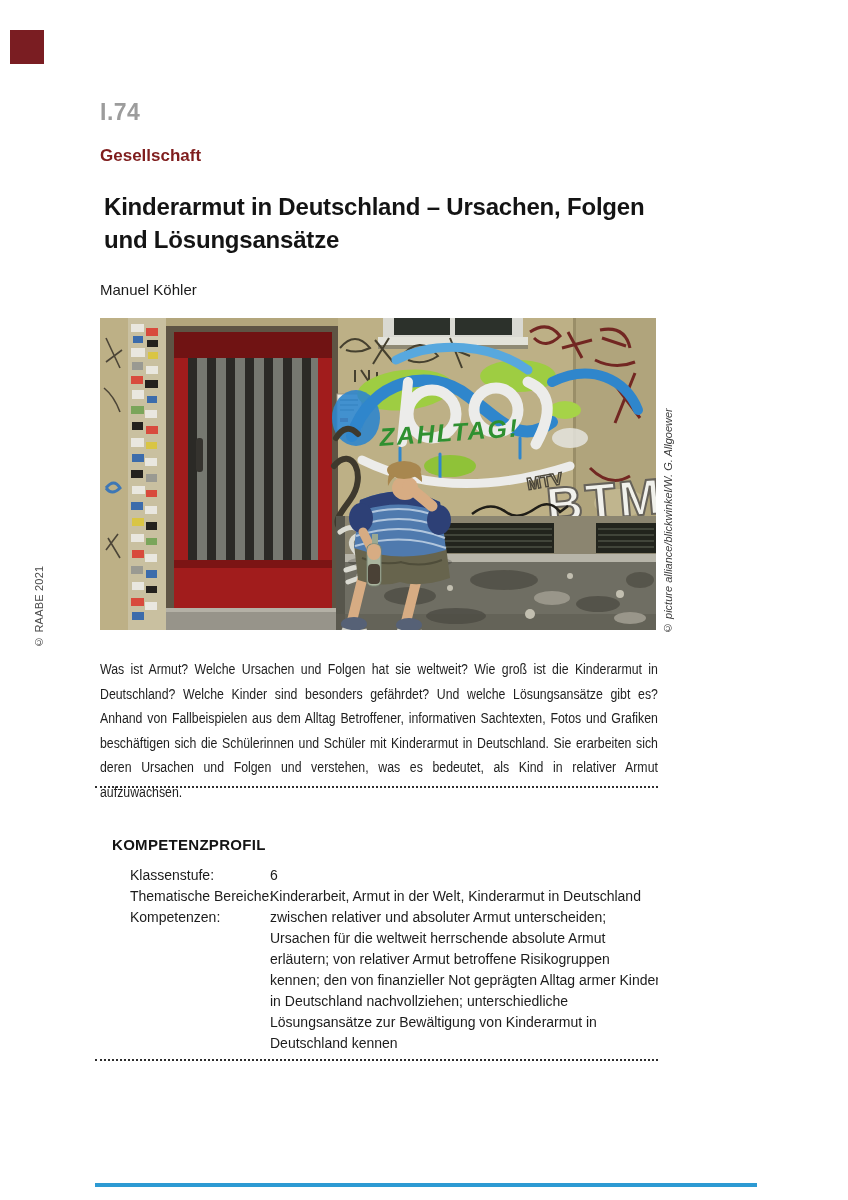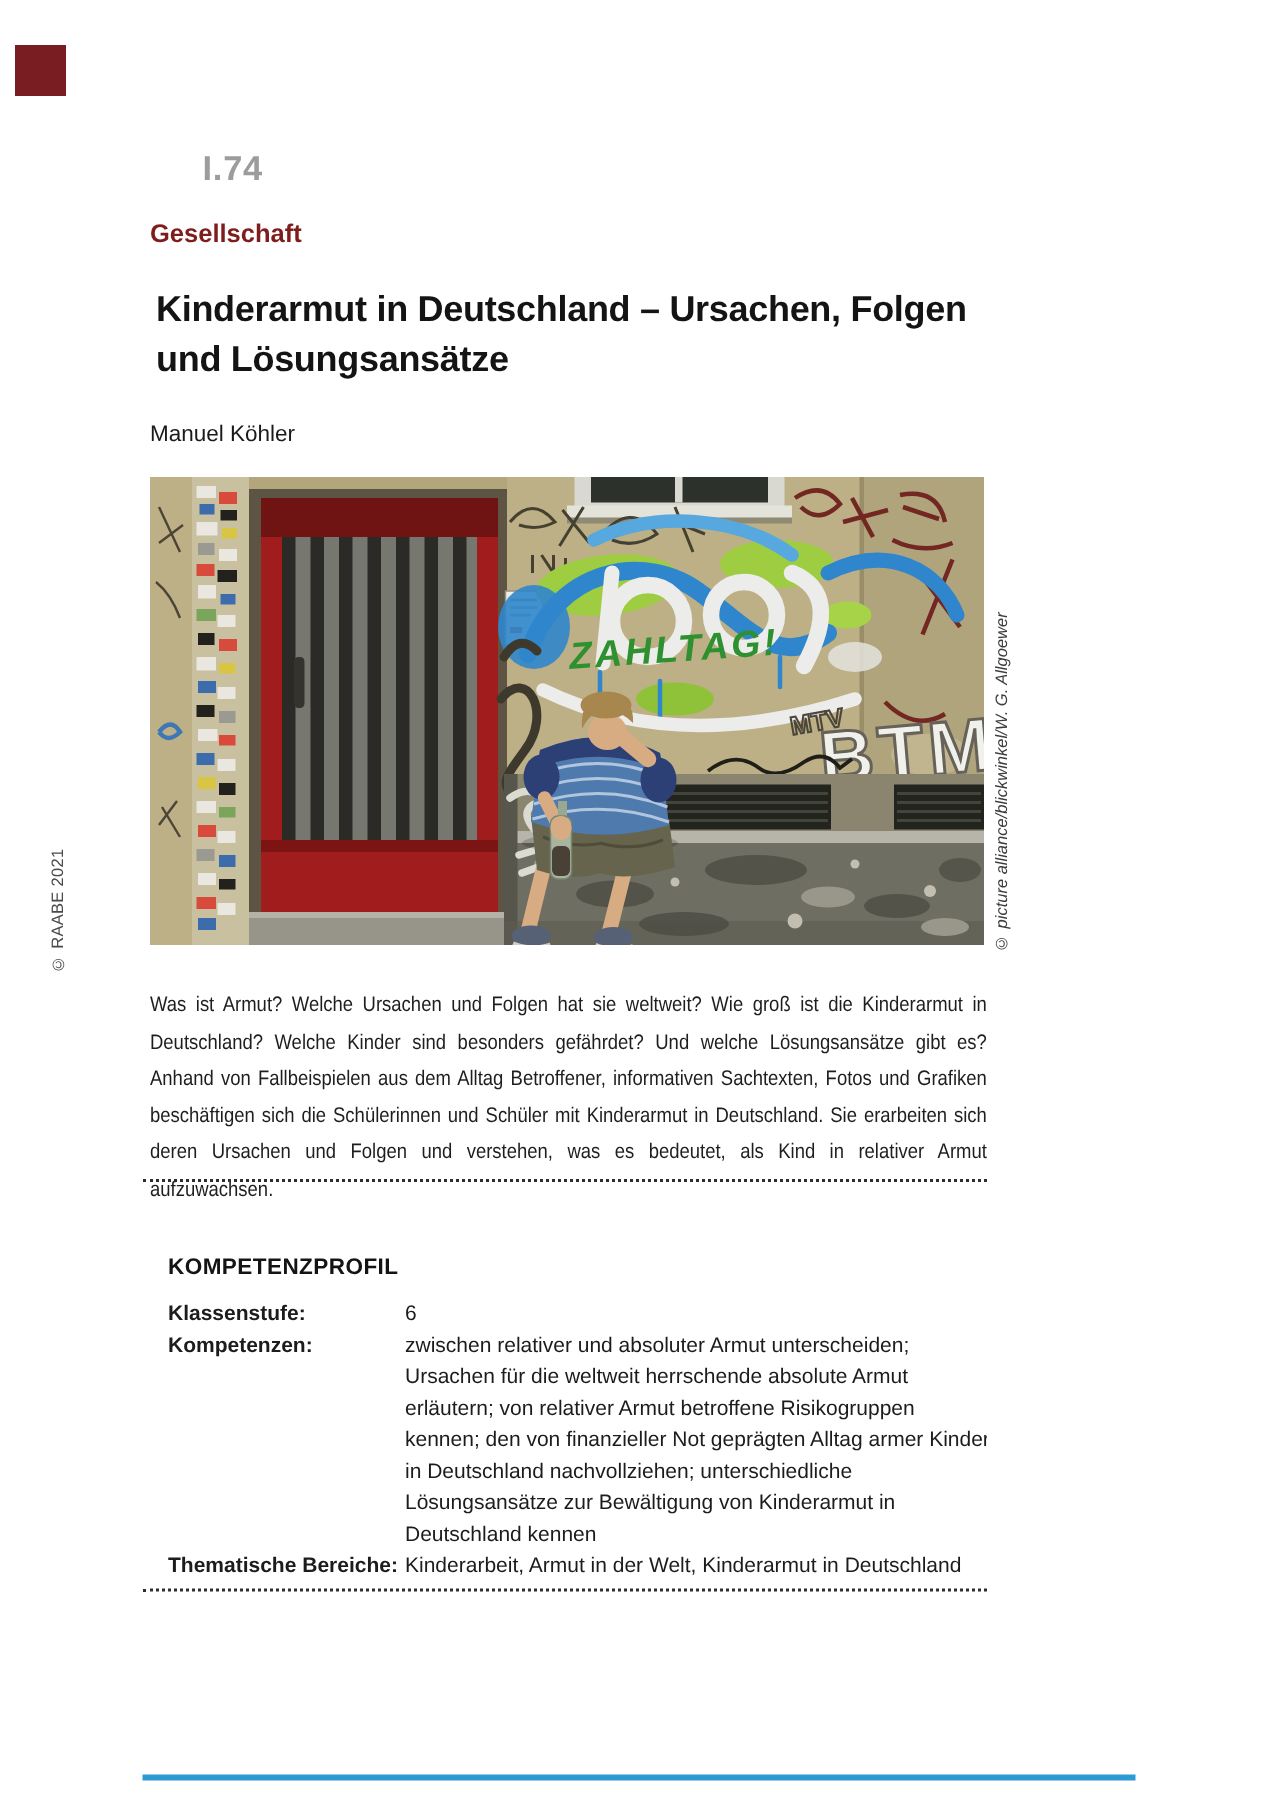--- a/index.html
+++ b/index.html
@@ -3,40 +3,40 @@
 <meta charset="utf-8">
 <style>
   html,body{margin:0;padding:0;}
   body{
     width:848px;height:1200px;position:relative;background:#ffffff;
     font-family:"Liberation Sans",sans-serif;color:#1c1c1c;overflow:hidden;
   }
   .corner-mark{position:absolute;left:10px;top:30px;width:34px;height:34px;background:#7a1d22;}
   .vtext{writing-mode:vertical-rl;transform:rotate(180deg);white-space:nowrap;}
   .raabe-copyright{position:absolute;left:33px;top:548px;height:100px;font-size:11px;color:#4a4a4a;letter-spacing:.2px;}
-  .unit-code{position:absolute;left:100px;top:99px;font-size:23px;font-weight:bold;color:#9c9c9c;letter-spacing:.5px;margin-left:35px;}
+  .unit-code{position:absolute;left:100px;top:99px;font-size:23px;font-weight:bold;color:#9c9c9c;letter-spacing:.5px;}
   .section-label{position:absolute;left:100px;top:146px;font-size:17px;font-weight:700;color:#7f1d1d;}
   .page-title{position:absolute;left:100px;top:186px;width:545px;font-size:24px;line-height:33px;font-weight:700;color:#141414;letter-spacing:-.2px;}
   .author{position:absolute;left:100px;top:281px;font-size:15px;color:#1a1a1a;}
   .photo-wrap{position:absolute;left:100px;top:318px;width:556px;height:312px;}
   .photo-credit{position:absolute;left:662px;top:390px;height:244px;font-size:11px;font-style:italic;color:#3c3c3c;}
   .intro{
     position:absolute;left:100px;top:657px;width:634px;
     transform:scaleX(0.88);transform-origin:0 0;
     font-size:14px;line-height:24.5px;text-align:justify;color:#1e1e1e;
   }
   .profile-box{
     position:absolute;left:95px;top:786px;width:563px;height:275px;box-sizing:border-box;
     border-top:2px dotted #2e2e2e;border-bottom:2px dotted #2e2e2e;
     padding:16px 0 0 17px;overflow:hidden;
   }
   .profile-heading{font-size:15px;font-weight:bold;letter-spacing:.3px;color:#141414;margin-top:32px;}
   .profile-rows{margin-top:12px;}
   .profile-row{display:grid;grid-template-columns:158px 390px;font-size:14px;line-height:21px;}
-  .profile-row .lbl{font-weight:bold;white-space:nowrap;}
+  .profile-row .lbl{font-weight:normal;white-space:nowrap;margin-left:18px;}
   .footer-rule{position:absolute;left:95px;top:1183px;width:662px;height:4px;background:#2d9ad3;}
   svg text{font-family:"Liberation Sans",sans-serif;}
 </style>
 </head>
 <body>
 
 <div class="corner-mark"></div>
 
 <div class="raabe-copyright vtext">© RAABE 2021</div>
 
@@ -251,23 +251,23 @@
 <p class="intro" style="margin:0;">Was ist Armut? Welche Ursachen und Folgen hat sie weltweit? Wie groß ist die Kinderarmut in Deutschland? Welche Kinder sind besonders gefährdet? Und welche Lösungsansätze gibt es? Anhand von Fallbeispielen aus dem Alltag Betroffener, informativen Sachtexten, Fotos und Grafiken beschäftigen sich die Schülerinnen und Schüler mit Kinderarmut in Deutschland. Sie erarbeiten sich deren Ursachen und Folgen und verstehen, was es bedeutet, als Kind in relativer Armut aufzuwachsen.</p>
 
 <div class="profile-box">
   <div class="profile-heading">KOMPETENZPROFIL</div>
   <div class="profile-rows">
     <div class="profile-row">
       <span class="lbl">Klassenstufe:</span>
       <span class="val">6</span>
     </div>
     <div class="profile-row">
+      <span class="lbl">Thematische Bereiche:</span>
+      <span class="val">Kinderarbeit, Armut in der Welt, Kinderarmut in Deutschland</span>
+    </div>
+    <div class="profile-row">
       <span class="lbl">Kompetenzen:</span>
       <span class="val">zwischen relativer und absoluter Armut unterscheiden; Ursachen für die weltweit herrschende absolute Armut erläutern; von relativer Armut betroffene Risikogruppen kennen; den von finanzieller Not geprägten Alltag armer Kinder in Deutschland nachvollziehen; unterschiedliche Lösungsansätze zur Bewältigung von Kinderarmut in Deutschland kennen</span>
     </div>
-    <div class="profile-row">
-      <span class="lbl">Thematische Bereiche:</span>
-      <span class="val">Kinderarbeit, Armut in der Welt, Kinderarmut in Deutschland</span>
-    </div>
   </div>
 </div>
 
 <div class="footer-rule"></div>
 
 </body></html>

